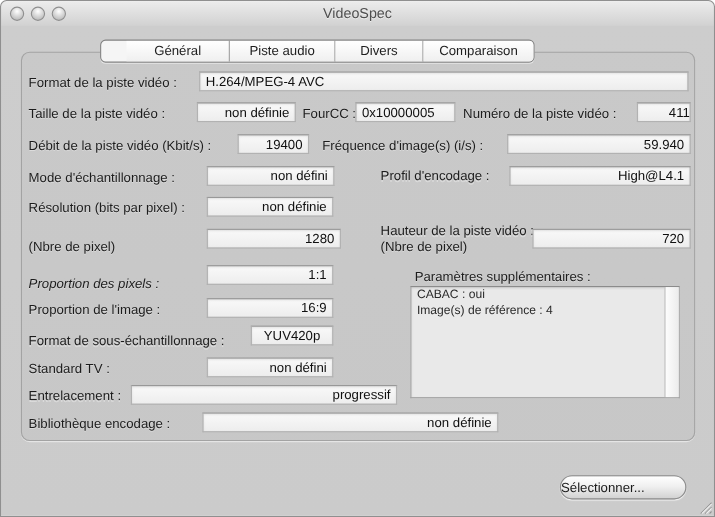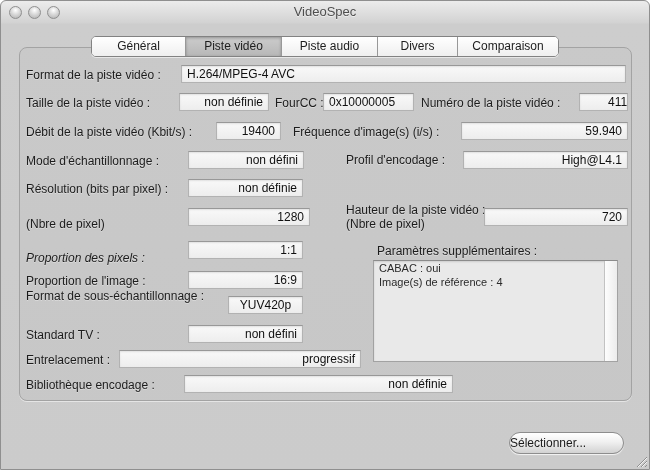--- a/index.html
+++ b/index.html
@@ -14,21 +14,21 @@
   .titlebar{position:absolute;left:0;top:0;width:100%;height:22px;}
   .win-title{position:absolute;left:0;top:0;width:100%;line-height:22px;text-align:center;
     font-size:13px;color:#4e4e4e;text-shadow:0 1px 0 rgba(255,255,255,.55);}
   .tl{position:absolute;top:5px;width:13px;height:13px;border-radius:50%;
     background:radial-gradient(circle at 50% 30%,#ffffff 0%,#d9d9d9 45%,#aeaeae 100%);
     border:1px solid #8f8f8f;}
   .tl.c1{left:8px}.tl.c2{left:27px}.tl.c3{left:46px}
   
   .tabs{position:absolute;left:90px;top:35px;height:21px;display:flex;
     border:1px solid #828282;border-radius:5px;overflow:hidden;z-index:3;
-    box-shadow:0 1px 0 rgba(255,255,255,.55);background:#f5f5f5;}
+    box-shadow:0 1px 0 rgba(255,255,255,.55);background:#f5f5f5;padding-left:23px;}
   .tab{height:100%;line-height:19px;text-align:center;font-size:12px;color:#1d1d1d;
     background:linear-gradient(#ffffff,#efefef);border-right:1px solid #989898;}
   .tab:last-child{border-right:none;}
   .tab.selected{background:linear-gradient(#cccccc,#b7b7b7);
     box-shadow:inset 0 1px 3px rgba(0,0,0,.28);}
   .tw1{width:94px}.tw2{width:96px}.tw3{width:96px}.tw4{width:80px}.tw5{width:100px}
   
   .groupbox{position:absolute;left:18px;top:46px;width:613px;height:354px;
     border:1px solid #a3a3a3;border-radius:8px;background:rgba(0,0,0,.015);
     box-shadow:0 1px 0 rgba(255,255,255,.5);z-index:1;}
@@ -63,21 +63,21 @@
   #f-bibliotheque{left:183px;top:374px;width:269px;}
   
   #l-format{left:25px;top:67px;}
   #l-taille{left:25px;top:95px;}   #l-fourcc{left:274px;top:95px;}  #l-numero{left:420px;top:95px;}
   #l-debit{left:25px;top:124px;}   #l-frequence{left:292px;top:124px;}
   #l-mode{left:25px;top:153px;}    #l-profil{left:345px;top:152px;}
   #l-resolution{left:25px;top:181px;}
   #l-largeur{left:25px;top:202px;} #l-hauteur{left:345px;top:202px;}
   #l-prop-pixels{left:25px;top:250px;font-style:italic;} #l-params{left:376px;top:243px;}
   #l-prop-image{left:25px;top:273px;}
-  #l-sous-ech{left:25px;top:288px;text-align:center;}
+  #l-sous-ech{left:25px;top:302px;text-align:center;}
   #l-standard{left:25px;top:327px;}
   #l-entrelacement{left:25px;top:352px;}
   #l-bibliotheque{left:25px;top:377px;}
   
   .paramsbox{position:absolute;left:372px;top:259px;width:245px;height:102px;z-index:2;
     background:#e9e9e9;border:1px solid #a2a2a2;border-top-color:#8b8b8b;
     box-shadow:inset 0 1px 2px rgba(0,0,0,.12);}
   .params-line{font-size:11px;color:#2a2a2a;padding:1px 5px 0 5px;line-height:13px;}
   .params-scroll{position:absolute;right:0;top:0;bottom:0;width:13px;
     background:linear-gradient(to right,#fdfdfd,#ececec);border-left:1px solid #c2c2c2;}
@@ -97,21 +97,20 @@
 
   <div class="titlebar">
     <span class="tl c1"></span>
     <span class="tl c2"></span>
     <span class="tl c3"></span>
     <div class="win-title">VideoSpec</div>
   </div>
 
   <div class="tabs">
     <div class="tab tw1">Général</div>
-    <div class="tab tw2 selected">Piste vidéo</div>
     <div class="tab tw3">Piste audio</div>
     <div class="tab tw4">Divers</div>
     <div class="tab tw5">Comparaison</div>
   </div>
 
   <div class="groupbox"></div>
 
   <div class="lbl" id="l-format">Format de la piste vidéo :</div>
   <div class="field fl" id="f-format">H.264/MPEG-4 AVC</div>
 

